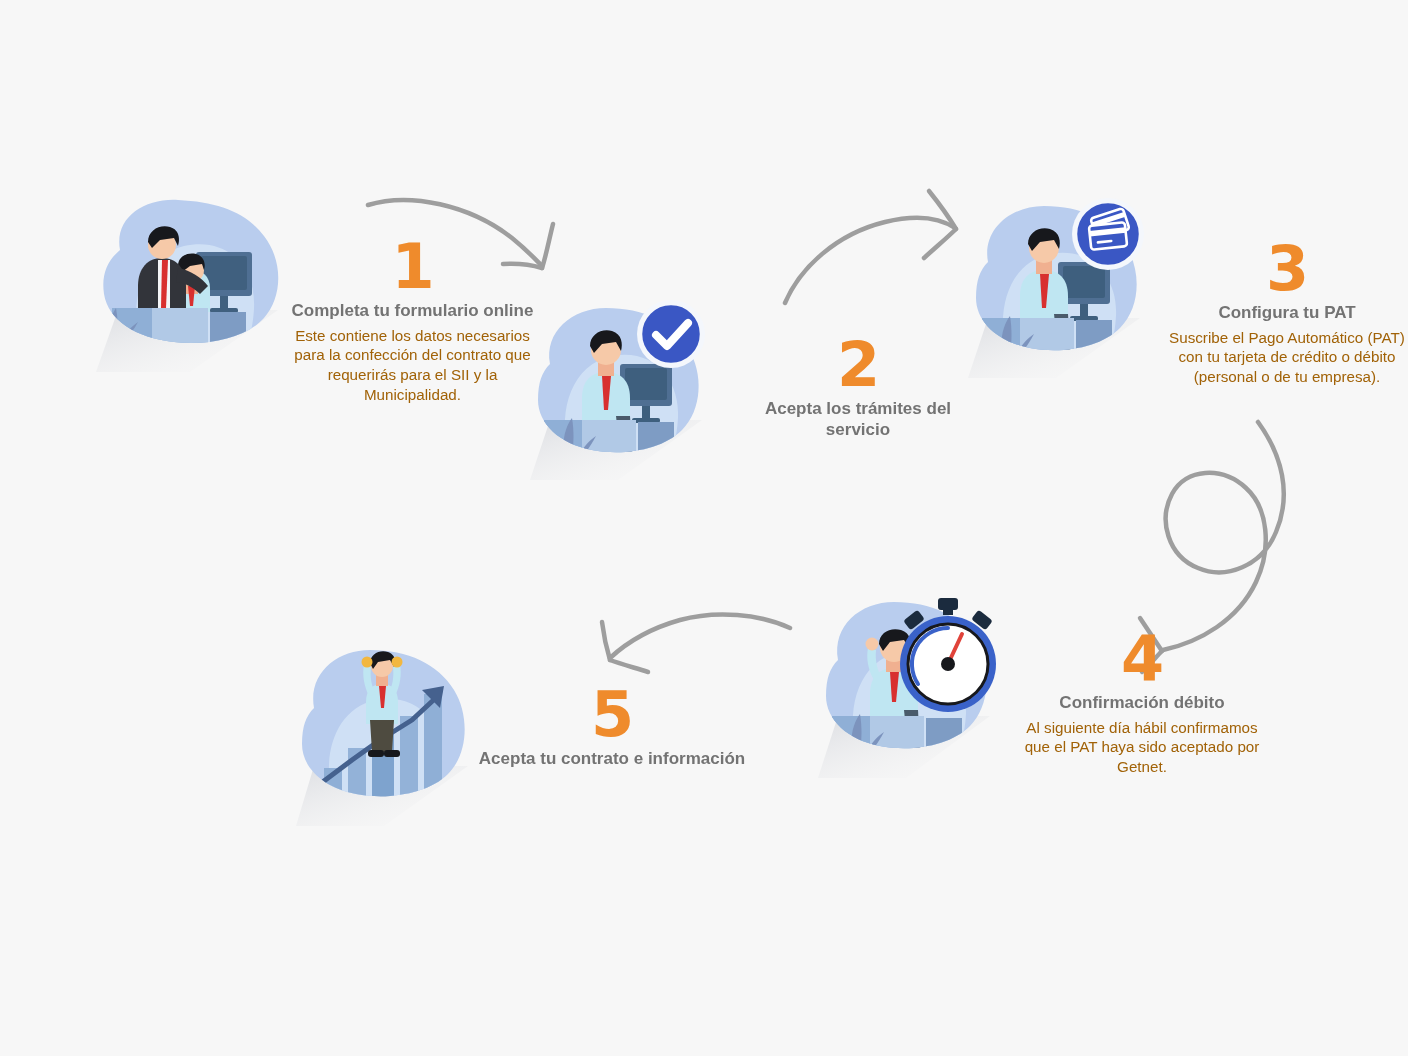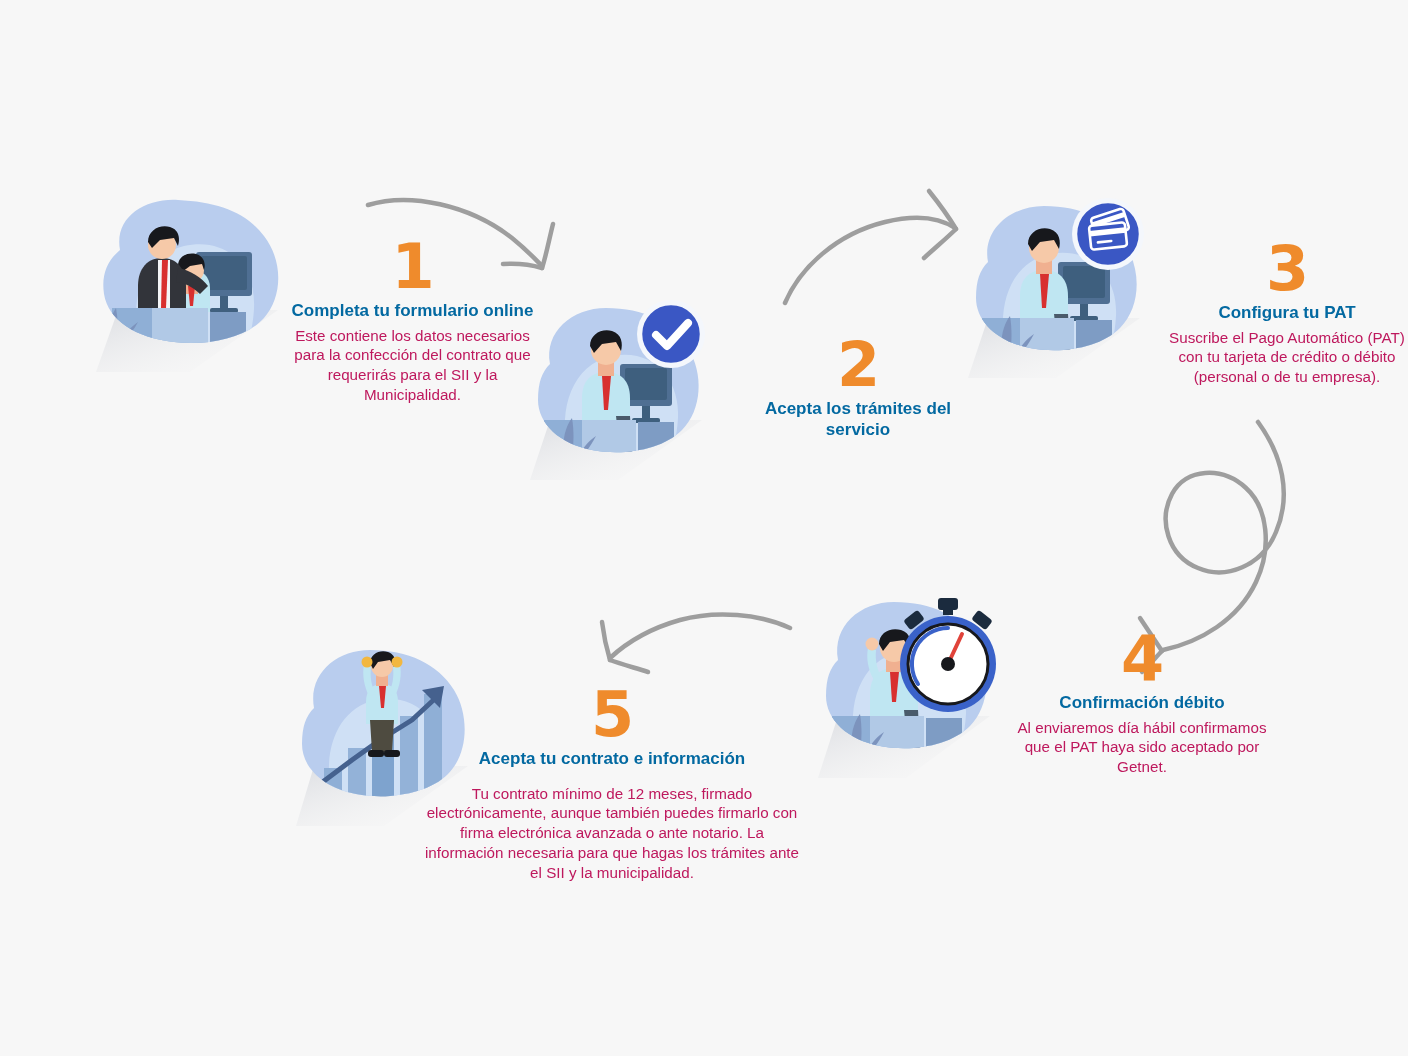--- a/index.html
+++ b/index.html
@@ -47,28 +47,28 @@
     font-family: "DejaVu Sans", sans-serif;
     font-weight: bold;
     color: #ef8b2c;
     line-height: 0.95;
     letter-spacing: -1px;
     display: block;
   }
   .title {
     font-family: "Liberation Sans", sans-serif;
     font-weight: bold;
-    color: #0369a1;
+    color: #737373;
     font-size: 17px;
     line-height: 1.22;
     margin-top: 4px;
   }
   .body-text {
     font-family: "Liberation Sans", sans-serif;
-    color: #be185d;
+    color: #a16207;
     font-size: 15.2px;
     line-height: 1.3;
     margin-top: 4px;
     font-weight: 400;
     text-align: center;
   }
   .body-text.gap {
     margin-top: 14px;
   }
 
@@ -352,21 +352,21 @@
         <circle cx="136" cy="82" r="40" fill="#ffffff"></circle>
         <circle cx="136" cy="82" r="40" fill="none" stroke="#17181c" stroke-width="3"></circle>
         <path d="M136,46 A36,36 0 0 0 106,102" fill="none" stroke="#3a62c9" stroke-width="4" stroke-linecap="round"></path>
         <path d="M136,82 L150,52" stroke="#e0433a" stroke-width="4" stroke-linecap="round"></path>
         <circle cx="136" cy="82" r="7" fill="#17181c"></circle>
       </g>
     </svg>
     <div class="textcol">
       <span class="num">4</span>
       <div class="title">Confirmación débito</div>
-      <div class="body-text">Al enviaremos día hábil confirmamos que el PAT haya sido aceptado por Getnet.</div>
+      <div class="body-text">Al siguiente día hábil confirmamos que el PAT haya sido aceptado por Getnet.</div>
     </div>
   </div>
 
   <div class="step" id="step5">
     <svg class="illus" width="230" height="200" viewBox="0 0 230 200">
       <defs>
         <linearGradient id="sh5" x1="0" y1="0" x2="1" y2="1">
           <stop offset="0%" stop-color="#d7d9de" stop-opacity="0.85"></stop>
           <stop offset="100%" stop-color="#f7f7f7" stop-opacity="0"></stop>
         </linearGradient>
@@ -401,17 +401,16 @@
         <circle cx="75" cy="34" r="5.5" fill="#f2b73f"></circle>
         <circle cx="105" cy="34" r="5.5" fill="#f2b73f"></circle>
         <path d="M78,92 L102,92 L100,124 L90,124 L88,124 L80,124 Z" fill="#4e4b40"></path>
         <rect x="76" y="122" width="16" height="7" rx="3" fill="#17181c"></rect>
         <rect x="92" y="122" width="16" height="7" rx="3" fill="#17181c"></rect>
       </g>
     </svg>
     <div class="textcol">
       <span class="num">5</span>
       <div class="title">Acepta tu contrato e información</div>
-      <div class="body-text gap wide">Tu contrato mínimo de 12 meses, firmado electrónicamente, aunque también puedes firmarlo con firma electrónica avanzada o ante notario. La información necesaria para que hagas los trámites ante el SII y la municipalidad.</div>
     </div>
   </div>
 
 </div>
 
 </body></html>

